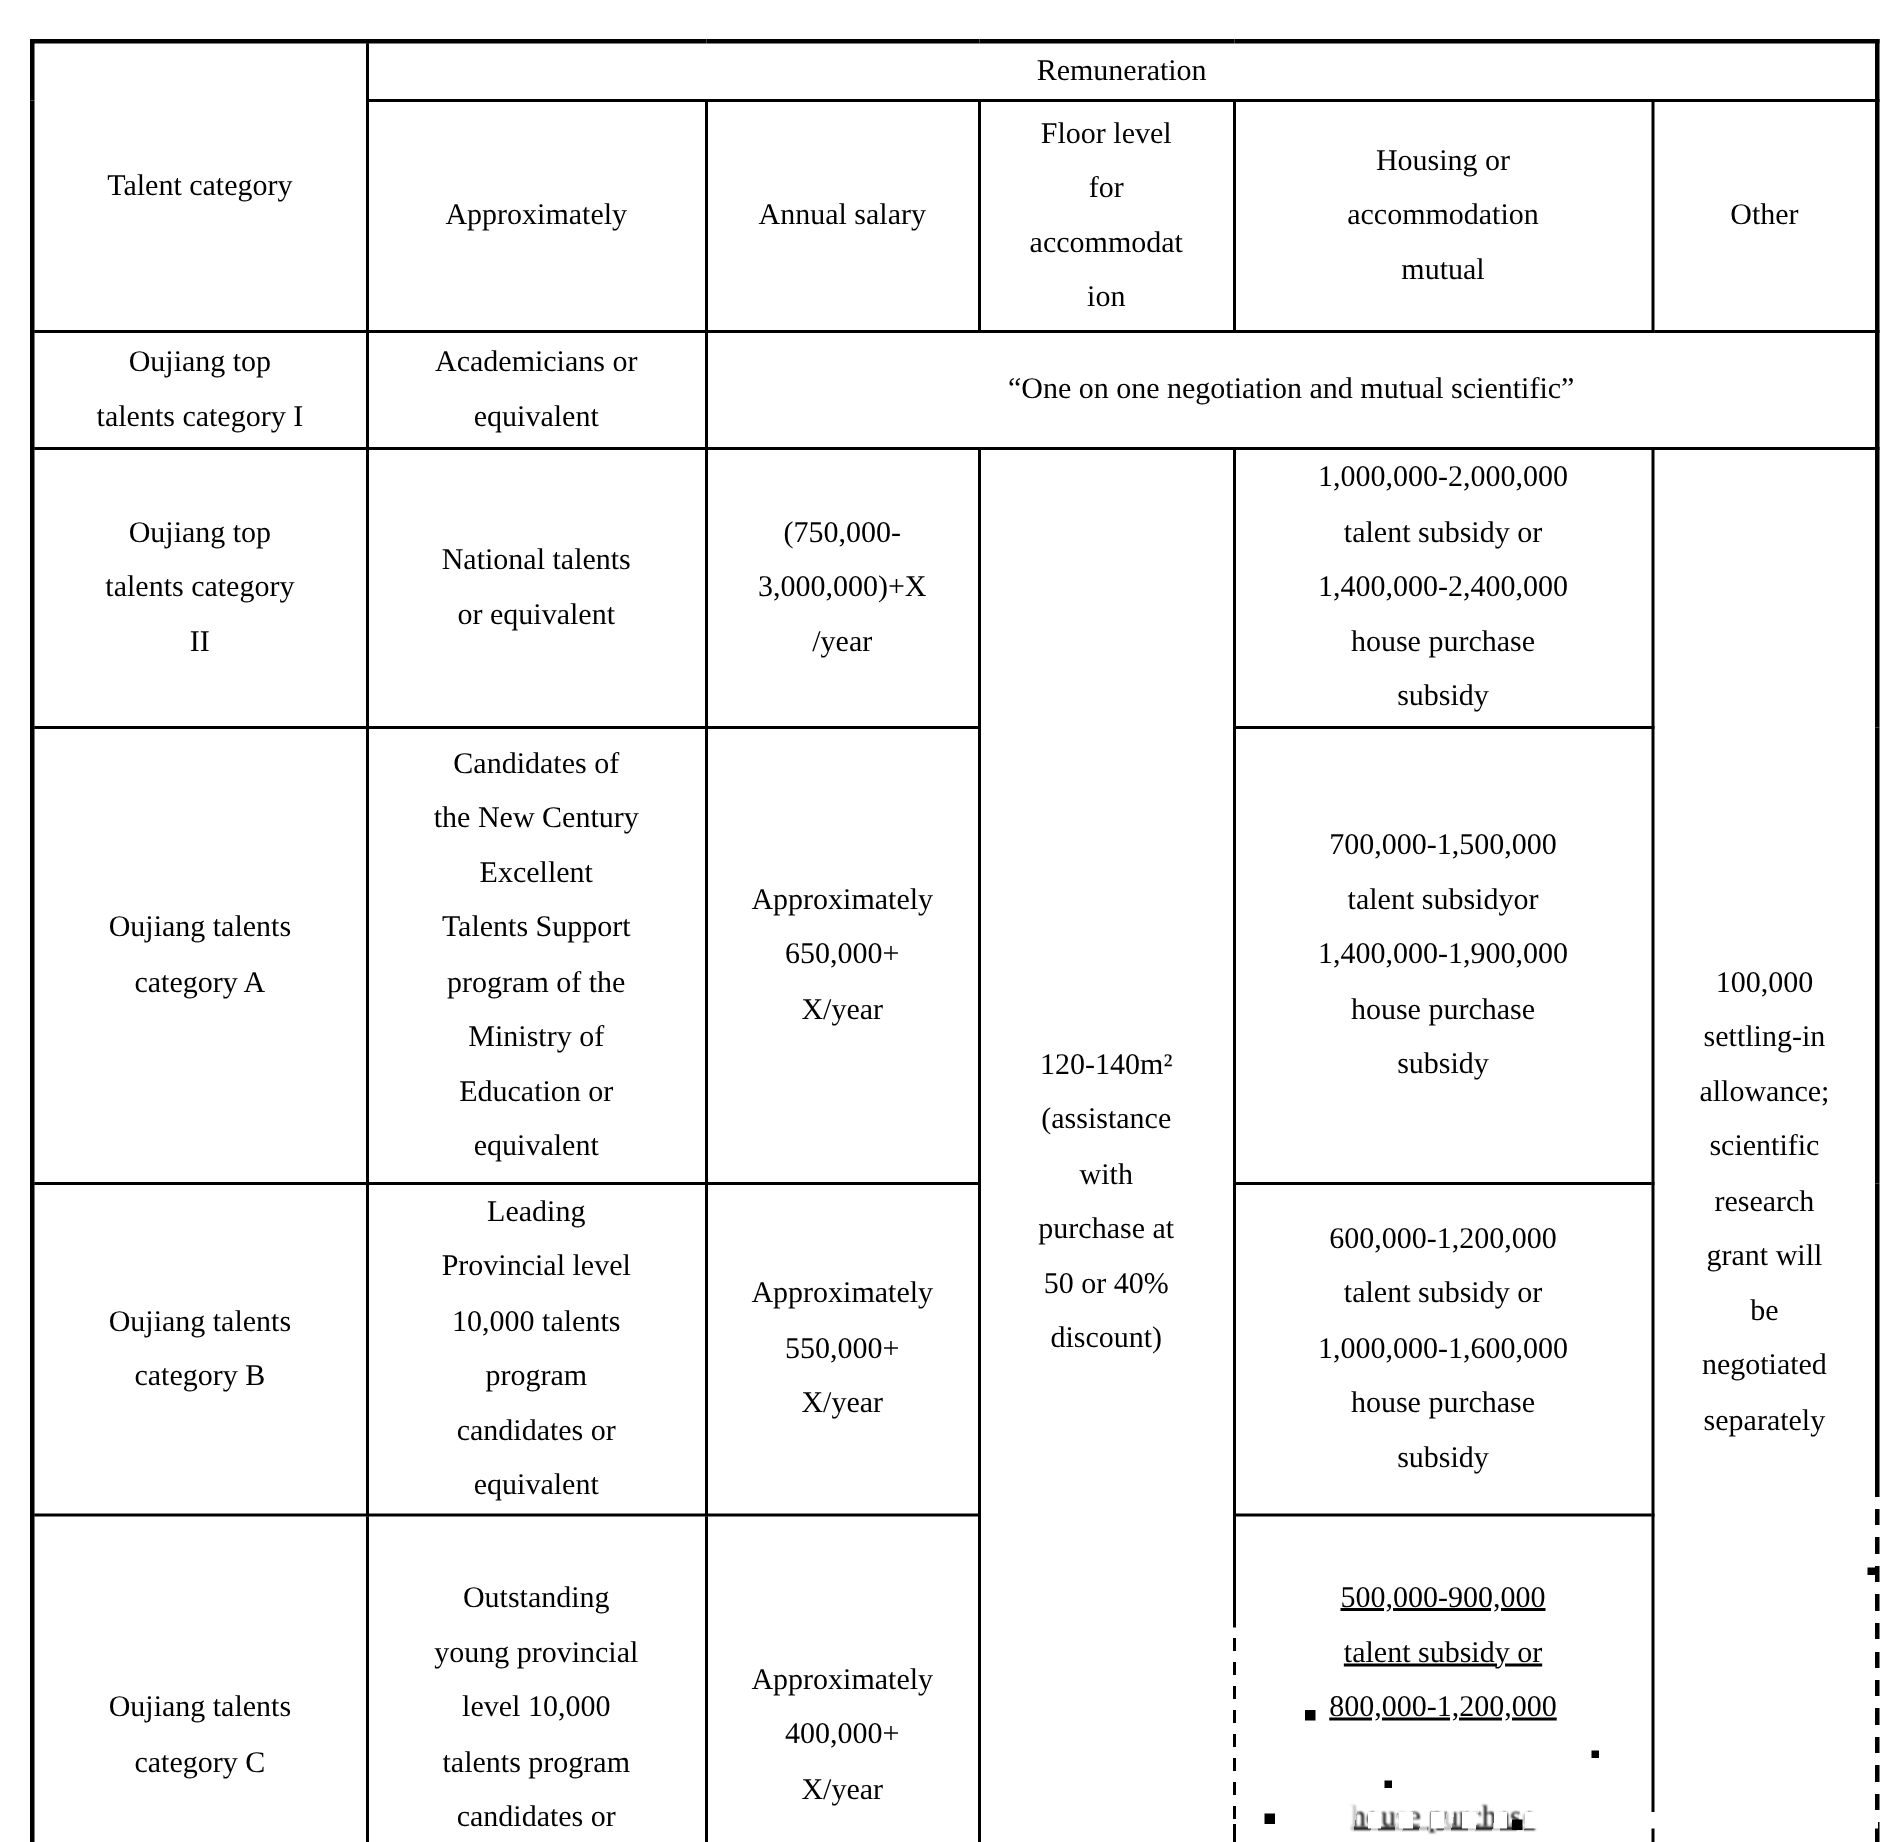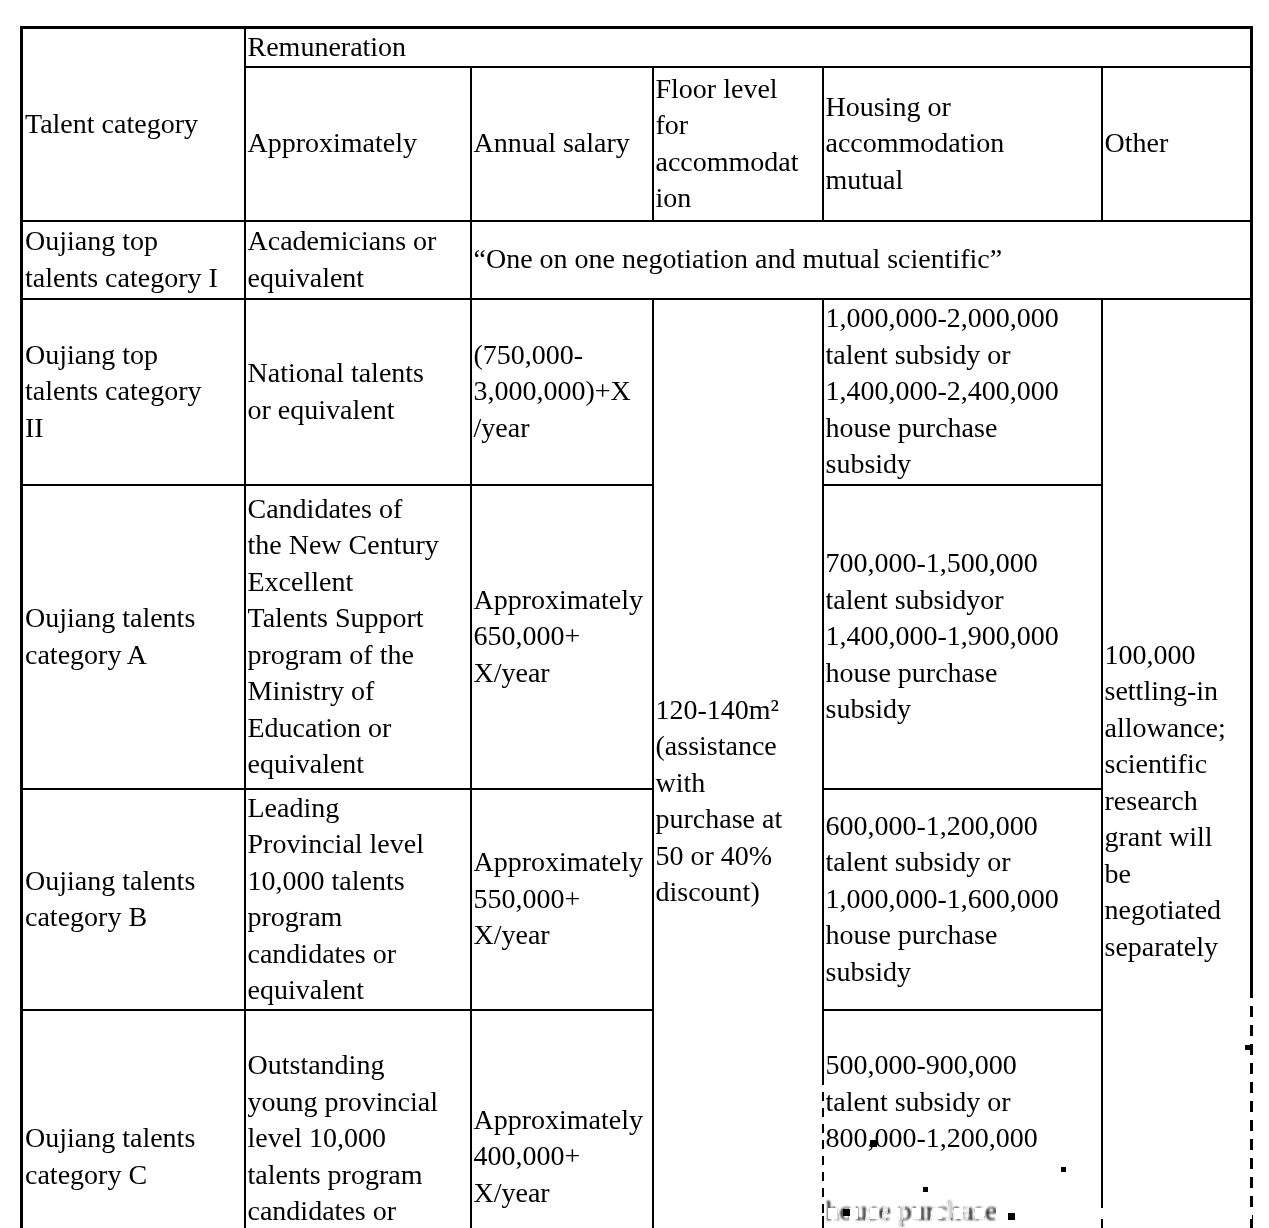--- a/index.html
+++ b/index.html
@@ -2,25 +2,25 @@
 <html><head>
 <meta charset="utf-8">
 <style>
   html,body{margin:0;padding:0;background:#ffffff;}
   #page{position:relative;width:1269px;height:1228px;background:#ffffff;overflow:hidden;
         font-family:"Liberation Serif","DejaVu Serif",serif;color:#000;}
   table.doc{position:absolute;left:20px;top:26px;width:1230px;height:1190px;
         border-collapse:collapse;table-layout:fixed;
         border:3px solid #000;border-bottom-width:5px;}
   table.doc td{border:2px solid #000;padding:0 2px;margin:0;
-        text-align:left;vertical-align:middle;
-        font-size:28px;line-height:36.5px;white-space:pre-line;}
+        text-align:center;vertical-align:middle;
+        font-size:20px;line-height:36.5px;white-space:pre-line;}
   td.hb{border-bottom-width:4px;}
   td.rem{line-height:32px;}
-  .blockline{display:block;white-space:pre-line;}
+  .blockline{display:block;white-space:pre-line;text-decoration:underline;}
   .degraded{filter:blur(0.8px);
         -webkit-mask-image:repeating-linear-gradient(100deg,#000 0 11px,rgba(0,0,0,0.3) 11px 16px);
         mask-image:repeating-linear-gradient(100deg,#000 0 11px,rgba(0,0,0,0.3) 11px 16px);}
   
   .artifact{position:absolute;pointer-events:none;}
   #artifact-bottom{left:828px;top:1208px;width:424px;height:11px;
         background:repeating-linear-gradient(90deg,#fff 0 9px,rgba(255,255,255,0) 9px 21px);}
   #artifact-right{left:1242px;top:998px;width:12px;height:218px;
         background:repeating-linear-gradient(180deg,#fff 0 8px,rgba(255,255,255,0) 8px 19px);}
   #artifact-left-housing{left:817px;top:1085px;width:9px;height:131px;

